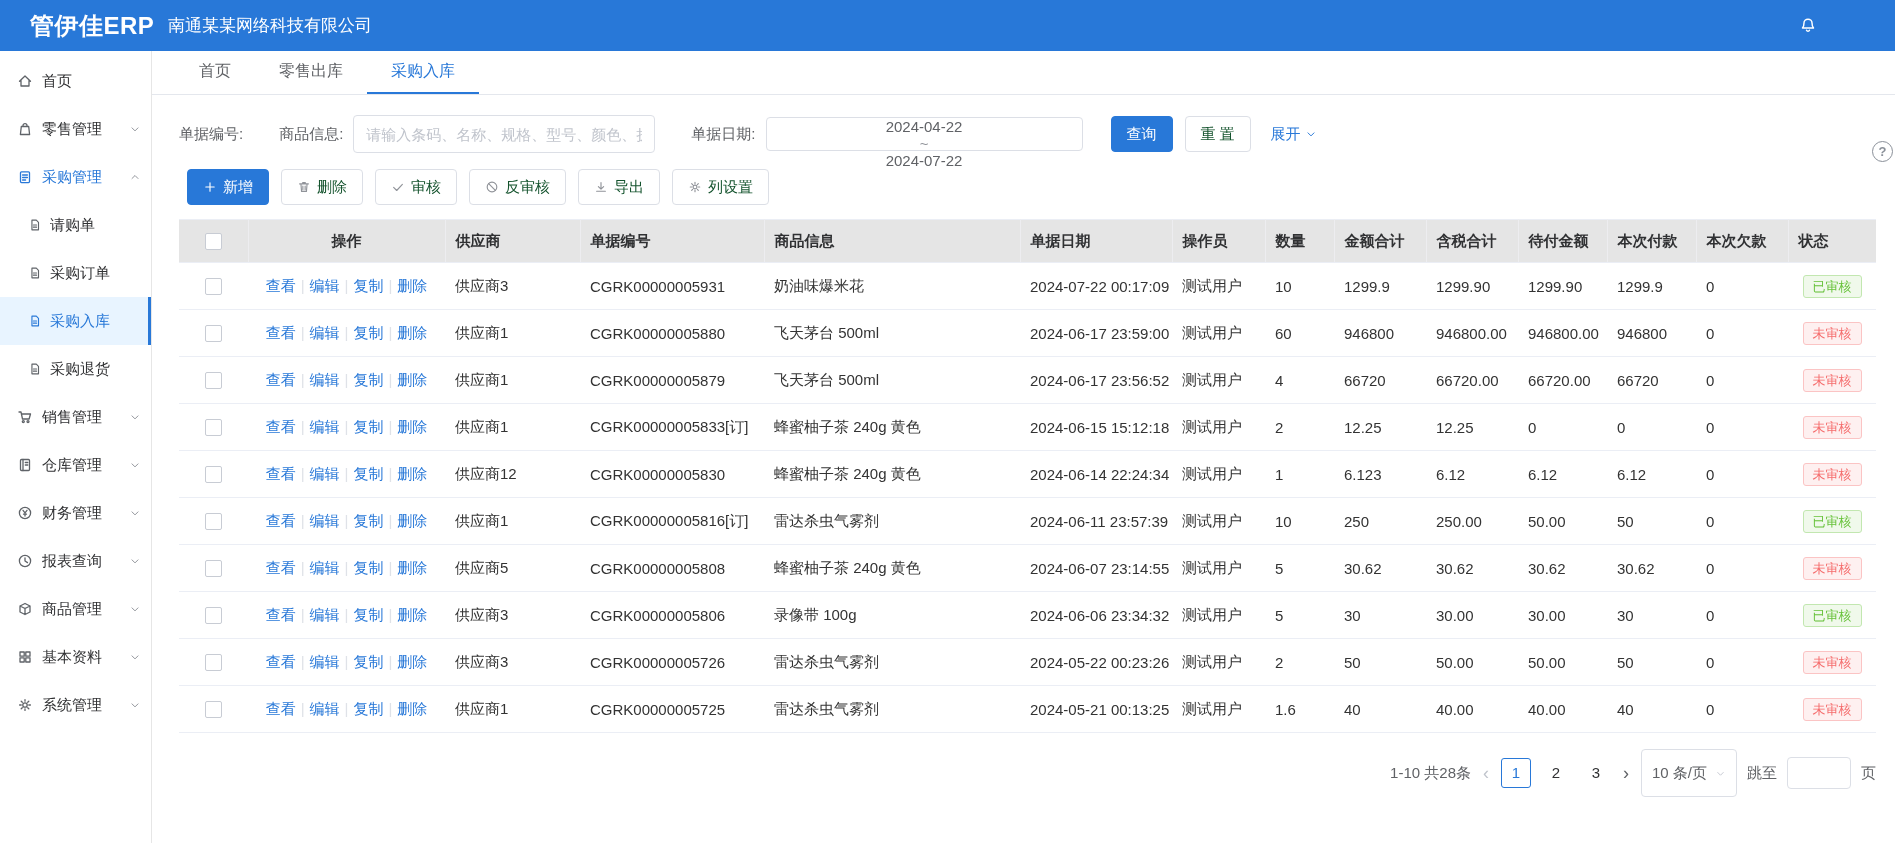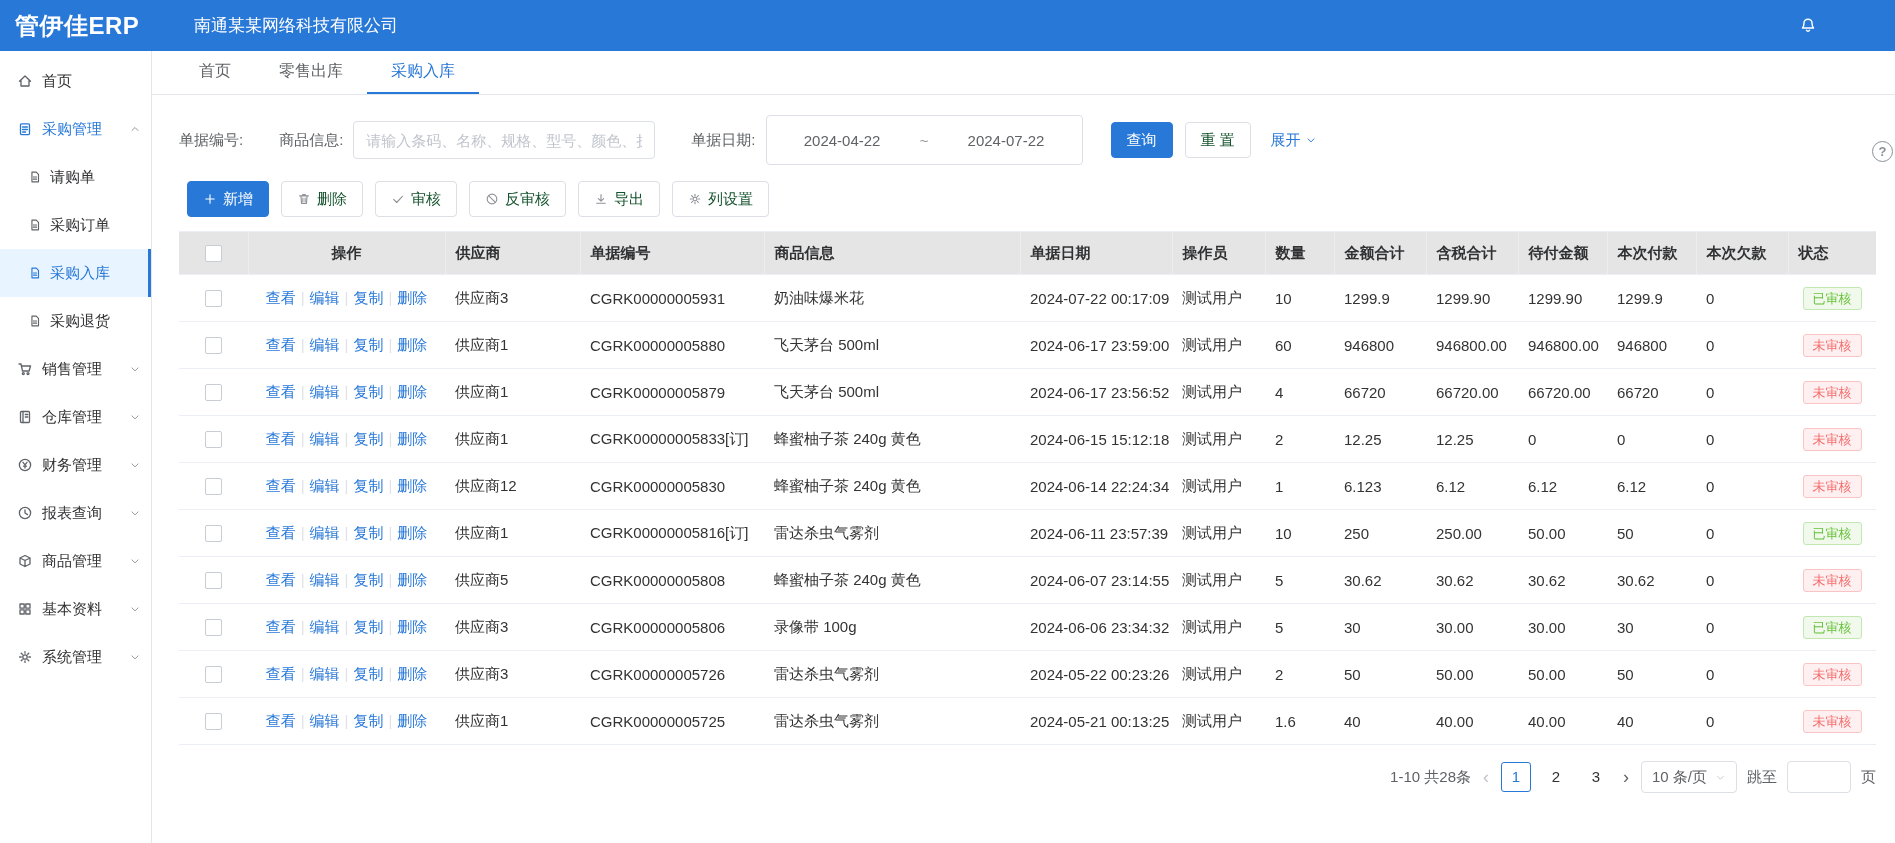--- a/index.html
+++ b/index.html
@@ -6,21 +6,21 @@
   html,body { width: 1895px; height: 843px; }
   body {
     font-family: "Liberation Sans", "DejaVu Sans", sans-serif;
     font-size: 15px; color: #303133; background: #fff; overflow: hidden;
   }
   :root { --primary: #2878d8; }
   .app { width: 1895px; height: 843px; display: flex; flex-direction: column; }
 
   
   .topbar { height: 51px; background: var(--primary); color: #fff; display: flex; align-items: center; flex: none; }
-  .logo { width: 194px; padding-left: 15px; font-size: 24px; font-weight: bold; letter-spacing: 0.5px; white-space: nowrap; }
+  .logo { width: 168px; padding-left: 30px; font-size: 24px; font-weight: bold; letter-spacing: 0.5px; white-space: nowrap; }
   .company { font-size: 17px; white-space: nowrap; }
   .topbar-right { margin-left: auto; display: flex; align-items: center; gap: 28px; padding-right: 18px; flex-direction: column; }
   .tb-icon { display: inline-flex; cursor: pointer; }
   .tb-icon svg, .tb-user svg, .tb-logout svg { stroke: #fff; }
   .tb-user, .tb-logout { display: inline-flex; align-items: center; gap: 7px; font-size: 15px; cursor: pointer; white-space: nowrap; }
 
   
   .shell { flex: 1; display: flex; overflow: hidden; }
   .sidebar { width: 152px; flex: none; border-right: 1px solid #e6e6e6; padding-top: 6px; background: #fff; }
   .menu-item { height: 48px; display: flex; align-items: center; gap: 9px; padding: 0 10px 0 17px; font-size: 15px; color: #303133; cursor: pointer; white-space: nowrap; }
@@ -43,21 +43,21 @@
   .content { flex: 1; padding: 0 19px 0 27px; position: relative; }
 
   
   .filter-row { margin-top: 20px; display: flex; align-items: center; font-size: 15px; color: #606266; }
   .f-label { white-space: nowrap; }
   .f-label + .f-input, .f-label + .date-box { margin-left: 10px; }
   .f-gap { margin-left: 36px; }
   .f-input { width: 260px; height: 38px; border: 1px solid #dcdfe6; border-radius: 4px; padding: 0 12px; font-size: 15px; color: #303133; font-family: inherit; outline: none; }
   .f-input.wide { width: 302px; }
   .f-input::placeholder { color: #c0c4cc; }
-  .date-box { width: 317px; height: 50px; border: 1px solid #dcdfe6; border-radius: 4px; display: flex; align-items: center; }
+  .date-box { width: 317px; height: 34px; border: 1px solid #dcdfe6; border-radius: 4px; display: flex; align-items: center; flex-direction: column; }
   .date-box .dval { flex: 1; text-align: center; color: #606266; cursor: pointer; }
   .date-box .dsep { color: #909399; padding: 0 2px; }
   .btn { height: 36px; display: inline-flex; align-items: center; justify-content: center; gap: 6px; border: 1px solid #dcdfe6; border-radius: 4px; background: #fff; color: #14532d; font-size: 15px; padding: 0 15px; cursor: pointer; font-family: inherit; white-space: nowrap; }
   .btn.primary { background: var(--primary); border-color: var(--primary); color: #fff; }
   .btn-search { margin-left: 28px; }
   .btn-reset { margin-left: 12px; letter-spacing: 4px; padding-right: 11px; }
   .expand-link { margin-left: 20px; color: var(--primary); display: inline-flex; align-items: center; gap: 4px; cursor: pointer; white-space: nowrap; }
 
   
   .toolbar-row { margin-top: 16px; display: flex; align-items: center; gap: 12px; position: relative; padding-left: 8px; }
@@ -78,21 +78,21 @@
   .badge.green { color: #67c23a; background: #f0f9eb; border: 1px solid #c2e7b0; }
   .badge.red { color: #f56c6c; background: #fef0f0; border: 1px solid #fbc4c4; }
 
   
   .pagination { width: 1697px; margin-top: 16px; display: flex; justify-content: flex-end; align-items: center; gap: 10px; font-size: 15px; color: #606266; }
   .pg-total { }
   .pg-arrow { font-size: 18px; cursor: pointer; padding: 0 2px; }
   .pg-arrow.disabled { color: #c0c4cc; cursor: default; }
   .pg-num { min-width: 30px; height: 30px; line-height: 28px; text-align: center; cursor: pointer; border-radius: 3px; border: 1px solid transparent; color: #303133; }
   .pg-num.active { border-color: var(--primary); color: var(--primary); }
-  .pg-size { height: 32px; border: 1px solid #dcdfe6; border-radius: 4px; display: inline-flex; align-items: center; gap: 8px; padding: 0 10px; color: #606266; cursor: pointer; }
+  .pg-size { height: 48px; border: 1px solid #dcdfe6; border-radius: 4px; display: inline-flex; align-items: center; gap: 8px; padding: 0 10px; color: #606266; cursor: pointer; }
   .pg-size .chev { color: #c0c4cc; display: inline-flex; }
   .pg-jump-input { width: 64px; height: 32px; border: 1px solid #dcdfe6; border-radius: 4px; outline: none; padding: 0 8px; font-size: 15px; font-family: inherit; }
 </style>
 </head>
 <body>
 
 <div class="app">
 
   <header class="topbar">
     <div class="logo">管伊佳ERP</div>
@@ -136,20 +136,33 @@
 
     <nav class="sidebar">
       <div class="menu-item">
         <span class="mi-icon">
             <svg class="ic" width="16" height="16" viewBox="0 0 16 16">
               <path d="M2.5 8.2 L8 3 l5.5 5.2 M4 7 v6 h8 v-6"></path>
             </svg>
           </span>
         <span>首页</span>
       </div>
+      <div class="menu-item">
+        <span class="mi-icon">
+            <svg class="ic" width="16" height="16" viewBox="0 0 16 16">
+              <path d="M4.3 5.5 h7.4 l.9 8 H3.4 z M6 5.5 V4.6 a2 2 0 0 1 4 0 v.9"></path>
+            </svg>
+          </span>
+        <span>零售管理</span>
+        <span class="chev">
+            <svg class="ic" width="12" height="12" viewBox="0 0 16 16">
+              <path d="M4 6.5 l4 4 4-4"></path>
+            </svg>
+          </span>
+      </div>
       <div class="menu-item active">
         <span class="mi-icon">
             <svg class="ic" width="16" height="16" viewBox="0 0 16 16">
               <rect x="3.5" y="2.8" width="9" height="10.8" rx="1"></rect>
               <path d="M5.6 6 h4.8 M5.6 8.5 h4.8 M5.6 11 h3"></path>
             </svg>
           </span>
         <span>采购管理</span>
         <span class="chev">
             <svg class="ic" width="12" height="12" viewBox="0 0 16 16">

